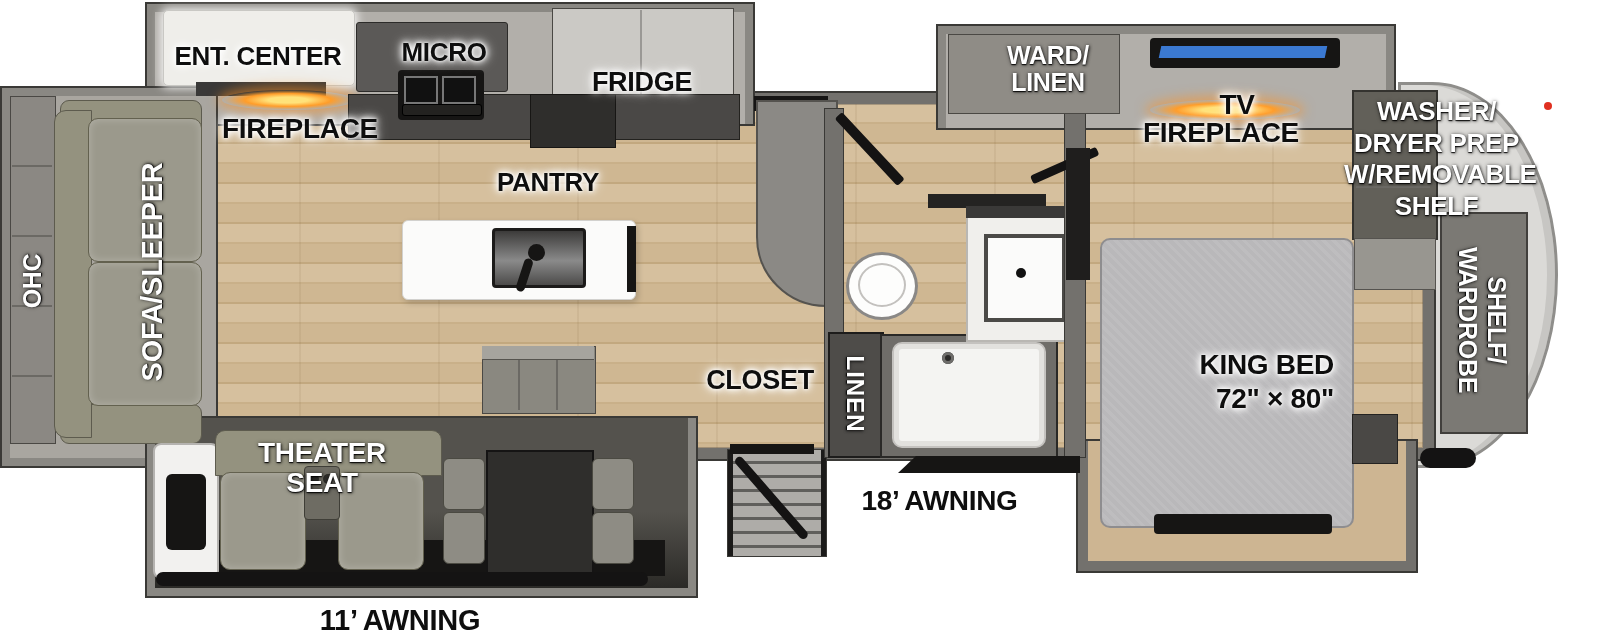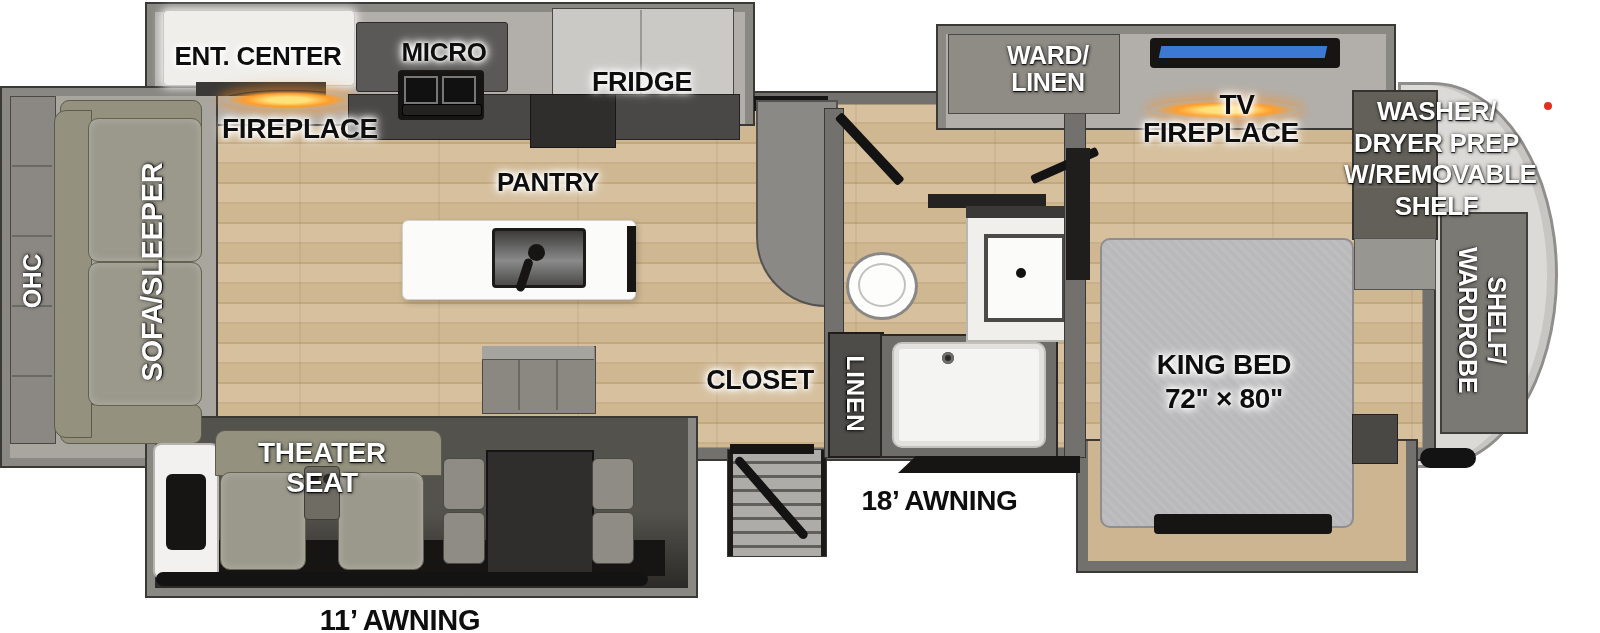--- a/index.html
+++ b/index.html
@@ -169,21 +169,21 @@
   <div class="lbl lbl-dark" style="left:700px;top:366px;width:120px;font-size:27px;">CLOSET</div>
   <div class="lbl lbl-light vert-r" style="left:855px;top:394px;font-size:24px;letter-spacing:1px;">LINEN</div>
   <div class="lbl lbl-dark" style="left:290px;top:596px;width:220px;font-size:29px;margin-top:9px;">11’ AWNING</div>
   <div class="lbl lbl-dark" style="left:852px;top:486px;width:175px;font-size:28px;">18’ AWNING</div>
   <div class="lbl lbl-light" style="left:948px;top:42px;width:200px;font-size:25px;">
     <div>WARD/</div>
     <div>LINEN</div>
   </div>
   <div class="lbl lbl-dark" style="left:1192px;top:66px;width:90px;font-size:28px;margin-top:24px;">TV</div>
   <div class="lbl lbl-dark" style="left:1121px;top:118px;width:200px;font-size:28px;">FIREPLACE</div>
-  <div class="lbl lbl-dark" style="left:1114px;top:348px;width:220px;font-size:28px;line-height:1.2;">
+  <div class="lbl lbl-dark" style="left:1114px;top:348px;width:220px;font-size:28px;line-height:1.2;text-align:right;">
     <div>KING BED</div>
     <div>72" × 80"</div>
   </div>
   <div class="lbl lbl-light" style="left:1344px;top:96px;width:185px;font-size:26px;line-height:1.22;">
     <div>WASHER/</div>
     <div>DRYER PREP</div>
     <div>W/REMOVABLE</div>
     <div>SHELF</div>
   </div>
   <div class="lbl lbl-light vert-r" style="left:1482px;top:320px;font-size:25px;line-height:1.15;">

